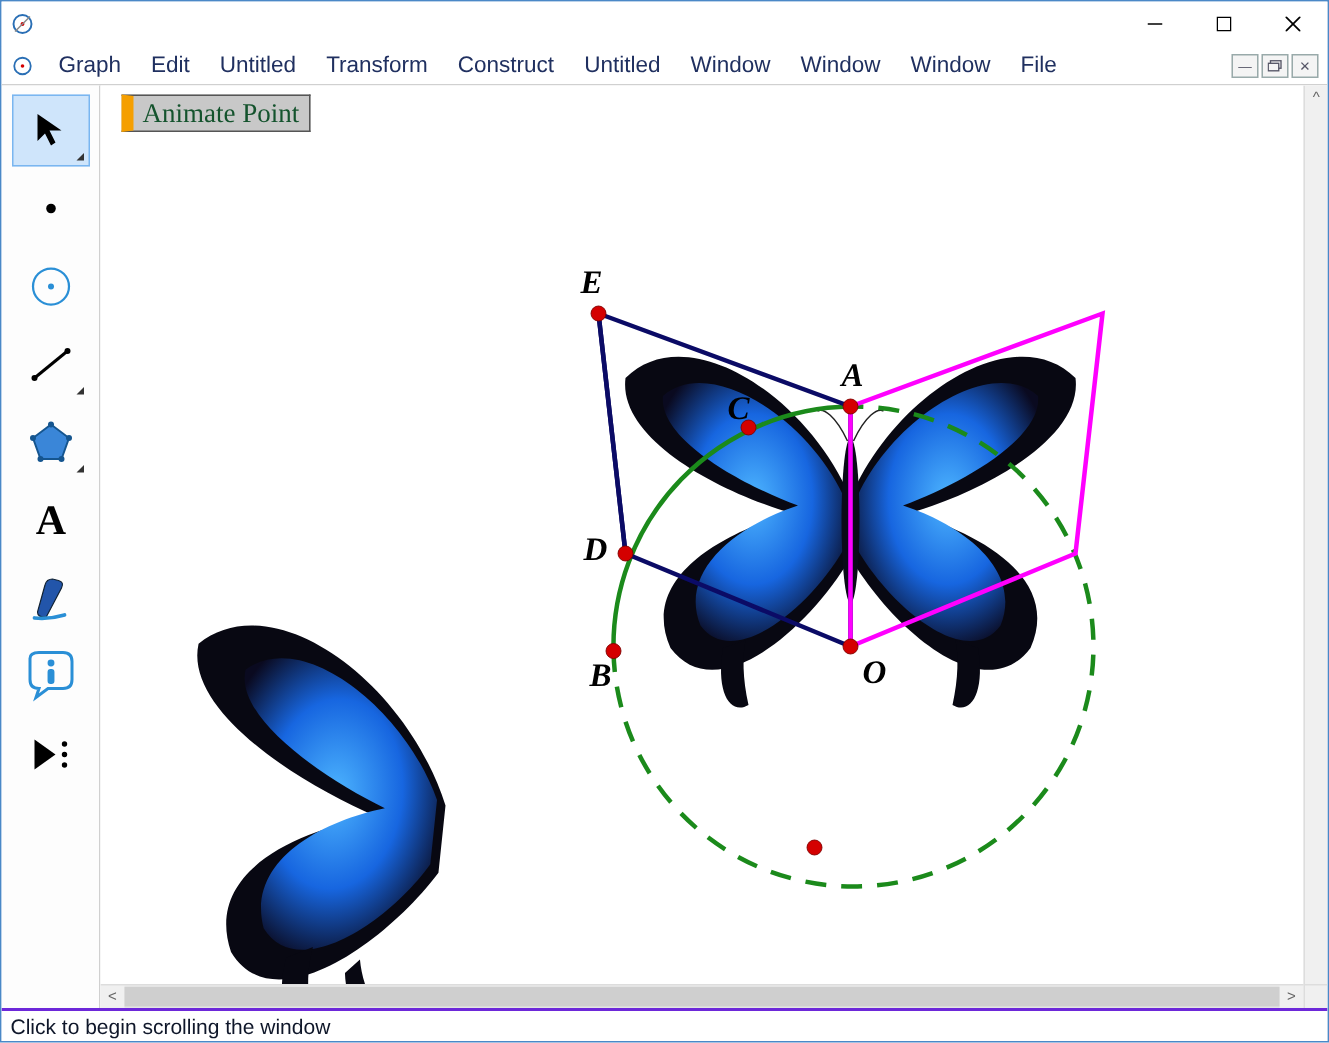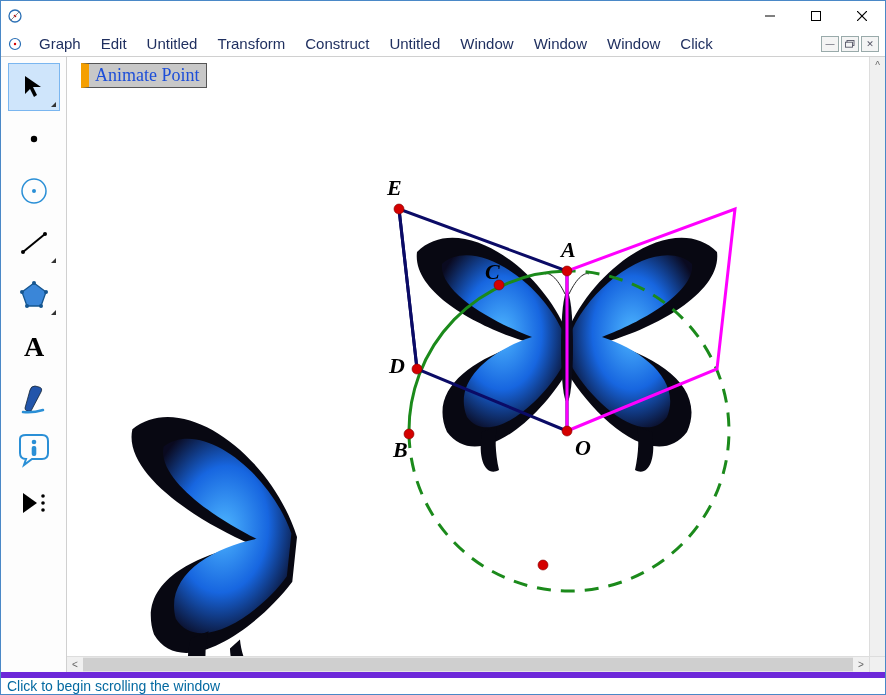--- a/index.html
+++ b/index.html
@@ -137,31 +137,31 @@
 
     .animate-btn {
       position: absolute;
       top: 6px; left: 14px;
       background: #c8c8c8;
       border: 1px solid #555;
       border-left: 8px solid #f59f00;
       padding: 1px 6px;
       font-size: 18px;
       font-family: Georgia, "Times New Roman", serif;
-      color: #1d4ed8;
+      color: #14532d;
     }
 
     .statusbar {
       height: 22px;
-      border-top: 6px solid #6d28d9;
+      border-top: 2px solid #6d28d9;
       display: flex;
       align-items: center;
       padding: 0 6px;
       font-size: 14px;
-      color: #0369a1;
+      color: #0f172a;
       background: #fff;
     }
 
     .pt-label {
       font-family: "Times New Roman", Georgia, serif;
       font-style: italic;
       font-weight: bold;
       font-size: 22px;
       fill: #000;
     }
@@ -207,21 +207,21 @@
   </span>
   <span class="menu-item">Graph</span>
   <span class="menu-item">Edit</span>
   <span class="menu-item">Untitled</span>
   <span class="menu-item">Transform</span>
   <span class="menu-item">Construct</span>
   <span class="menu-item">Untitled</span>
   <span class="menu-item">Window</span>
   <span class="menu-item">Window</span>
   <span class="menu-item">Window</span>
-  <span class="menu-item">Click</span>
+  <span class="menu-item">File</span>
   <div class="mdi-controls">
     <div class="mdi-btn">—</div>
     <div class="mdi-btn">
       <svg width="10" height="8">
           <rect x="2" y="0.5" width="7" height="5" fill="none" stroke="#556" stroke-width="0.9"></rect>
           <rect x="0.5" y="2.2" width="7" height="5" fill="#f4f4f4" stroke="#556" stroke-width="0.9"></rect>
         </svg>
     </div>
     <div class="mdi-btn">✕</div>
   </div>

